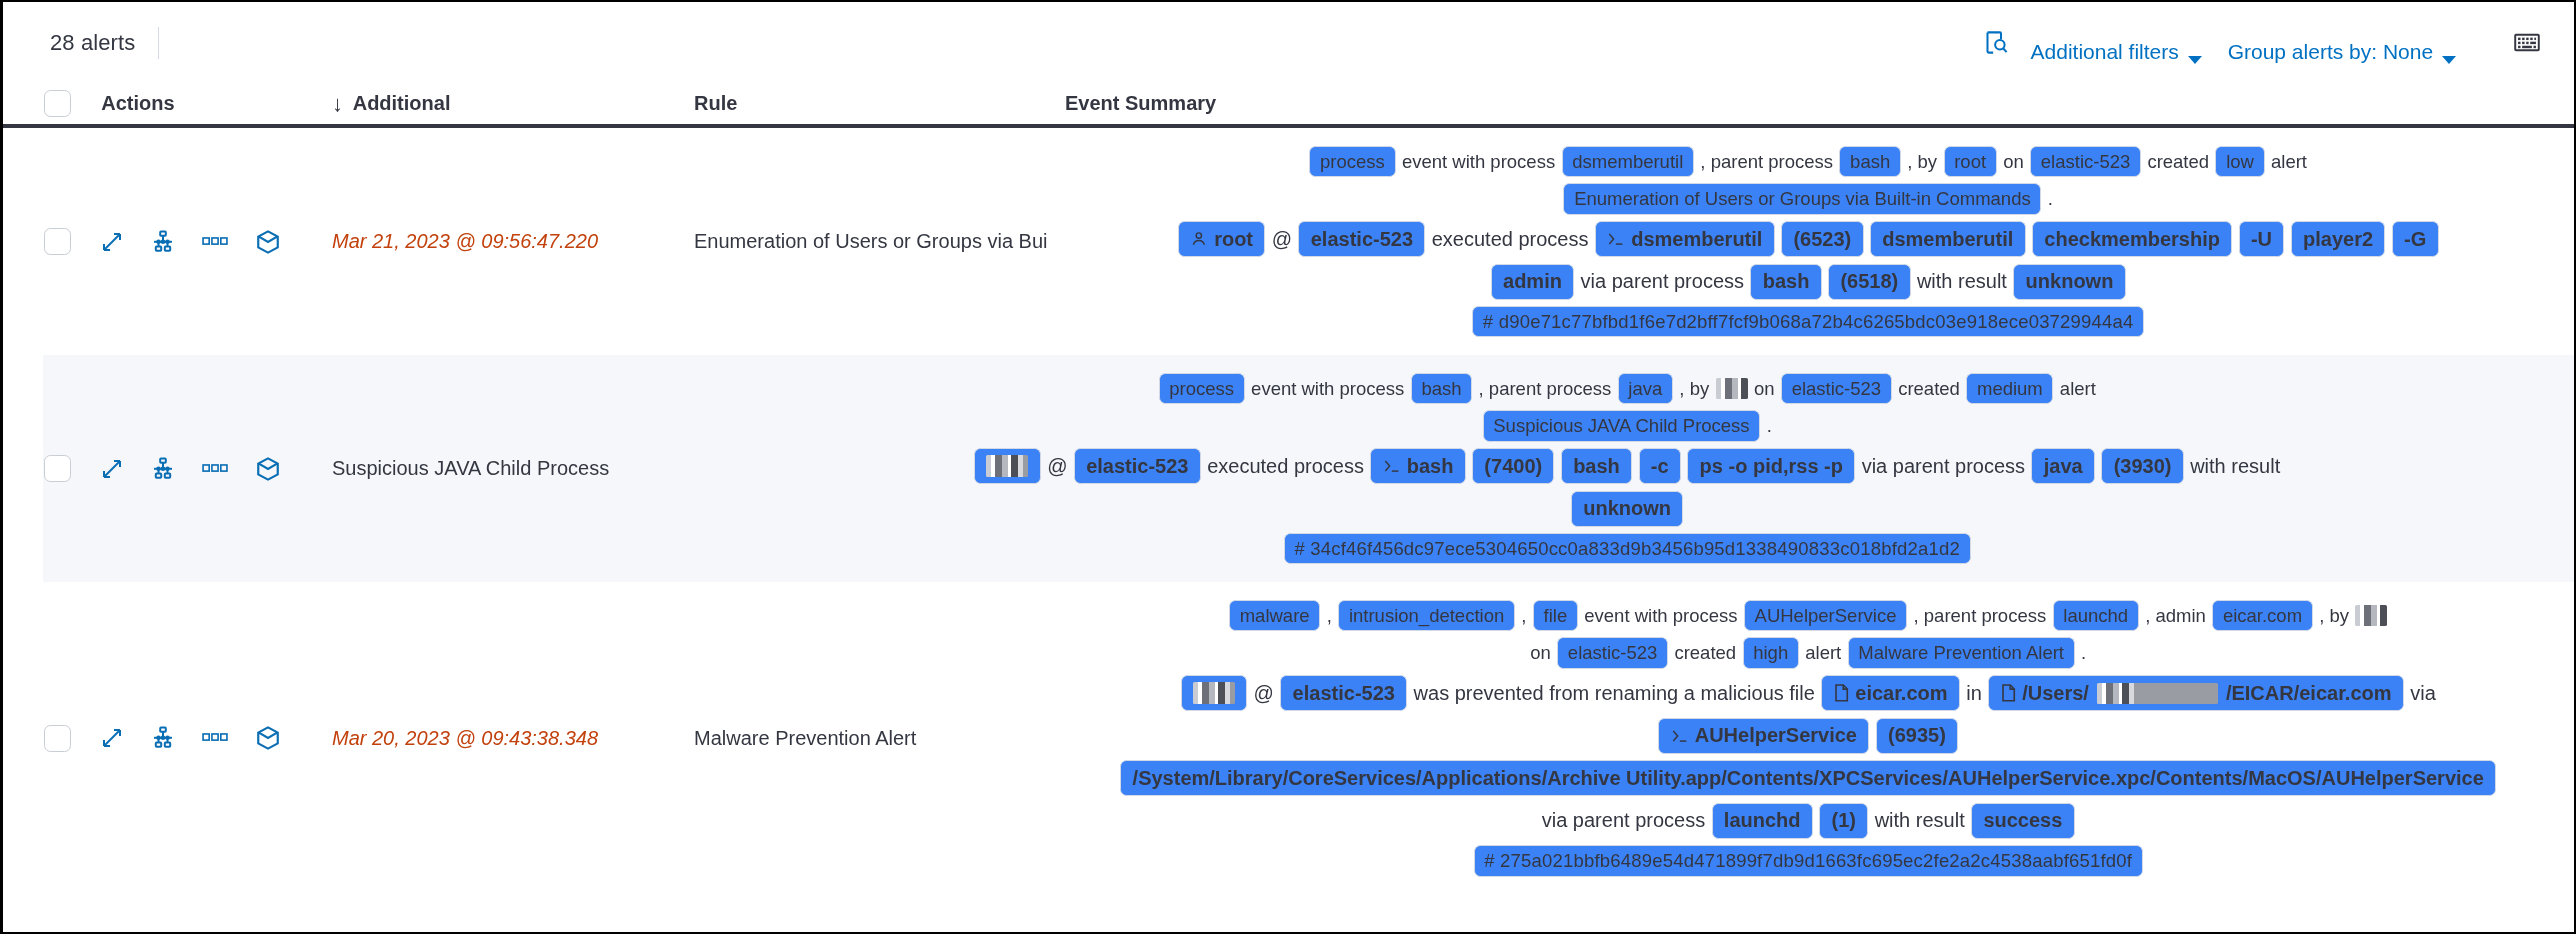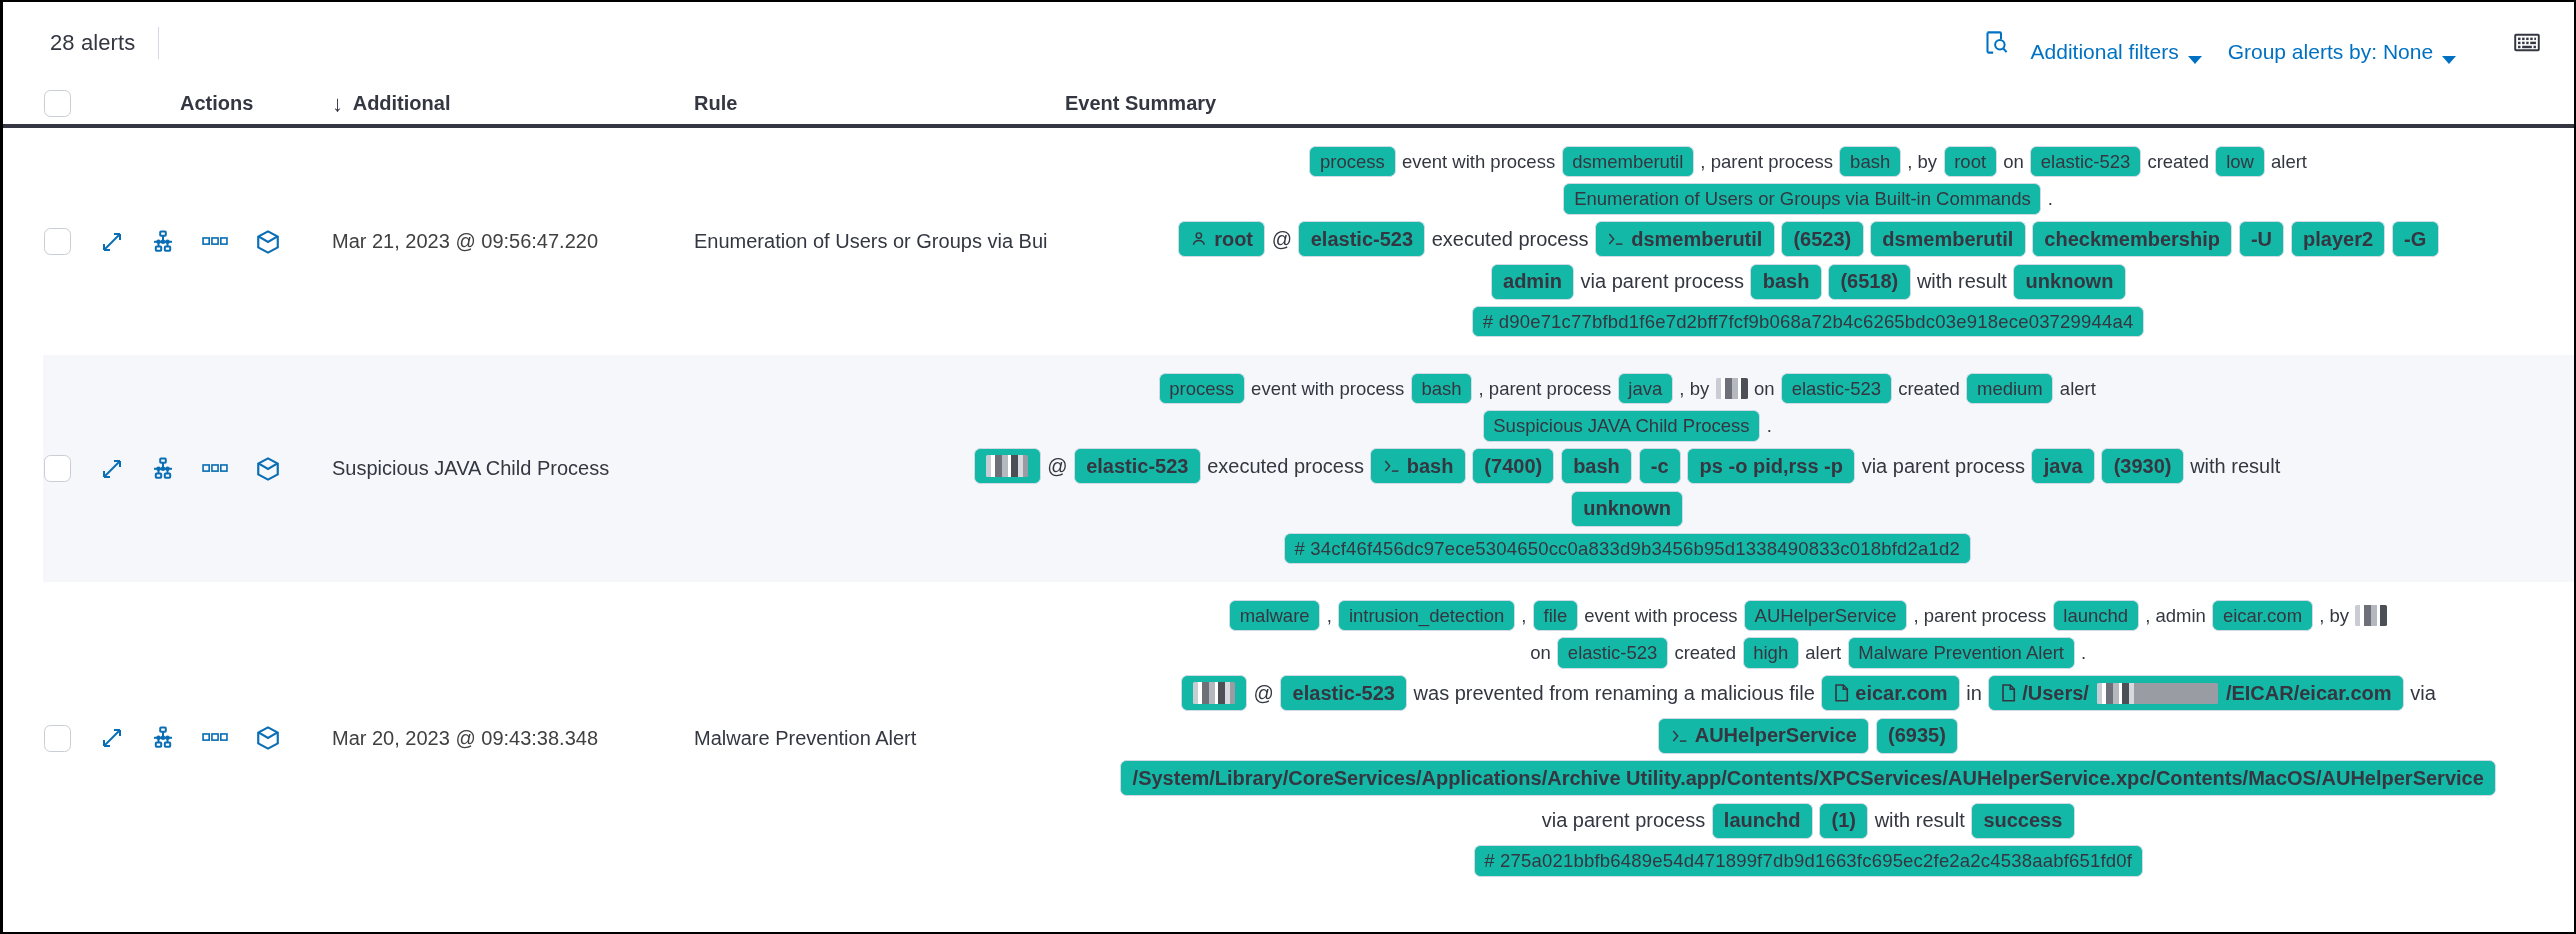--- a/index.html
+++ b/index.html
@@ -96,21 +96,21 @@
     white-space: nowrap;
   }
   .chk {
     width: 27px; height: 27px;
     border: 1.6px solid #C9CDD4;
     border-radius: 6.4px;
     background: #fff;
     flex: none;
   }
   .col-check { width: 79px; display:flex; justify-content:flex-end; padding-right: 11.3px;}
-  .col-actions { width: 250px; padding-left: 19.3px; text-align: center; }
+  .col-actions { width: 250px; padding-left: 19.3px; }
   .col-ts { width: 362px; display: flex; align-items: center; gap: 9.7px; }
   .col-rule { width: 371px; }
   .col-summary { flex: 1; }
   .sort-arrow { font-size: 22px; color: #343741; line-height: 1; }
 
   
   .rows { position: absolute; left: 0; top: 126px; right: 0; bottom: 0; }
   .row {
     display: flex;
     align-items: stretch;
@@ -123,22 +123,23 @@
   }
   .row > * { position: relative; z-index: 1; }
   .row-check, .row-actions, .row-ts, .row-rule {
     display: flex;
     align-items: center;
   }
   .row-check { width: 79px; justify-content: flex-end; padding-right: 11.3px; }
   .row-actions { width: 250px; padding-left: 17.7px; gap: 27px; }
   .row-ts {
     width: 362px;
-    font-size: 20px; color: #404040;
+    font-size: 20px; color: #c2410c;
     white-space: nowrap;
+    font-style: italic;
   }
   .row-rule {
     width: 371px;
     font-size: 20px; color: #343741;
     white-space: nowrap; overflow: hidden;
   }
   .row-summary {
     flex: 1;
     padding: 14.5px 22.6px 14.5px 0;
     display: flex;
@@ -159,21 +160,21 @@
     line-height: 1.15;
     padding: 3.2px 0;
   }
   .sumline.big { font-size: 20px; }
   .badge {
     display: inline-flex;
     align-items: center;
     gap: 6.4px;
     border: 1.6px solid #D3DAE6;
     border-radius: 6.4px;
-    background: #14b8a6;
+    background: #3b82f6;
     padding: 4px 9.7px;
     color: #343741;
     white-space: nowrap;
   }
   .sumline.big .badge {
     font-weight: bold;
     padding: 5.6px 11.3px;
     font-size: 20px;
   }
   .plain { color: #343741; white-space: nowrap; }

